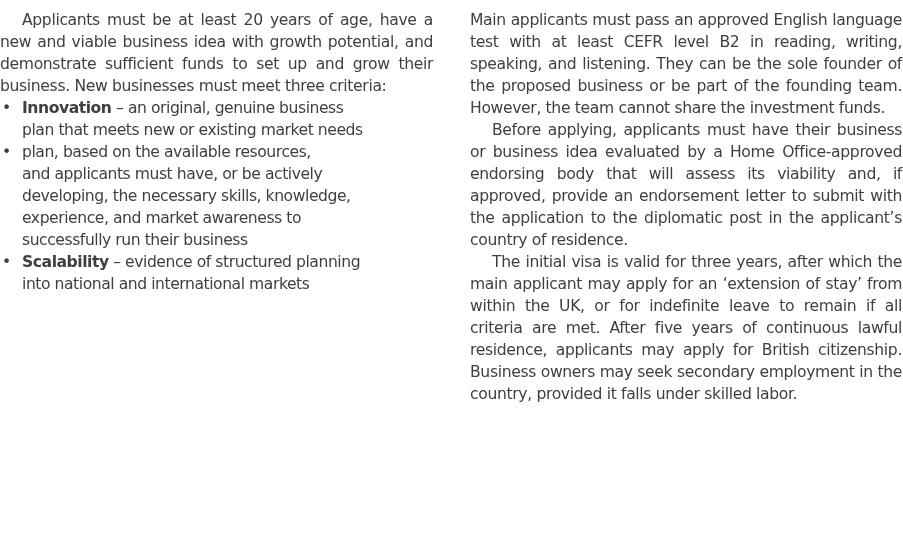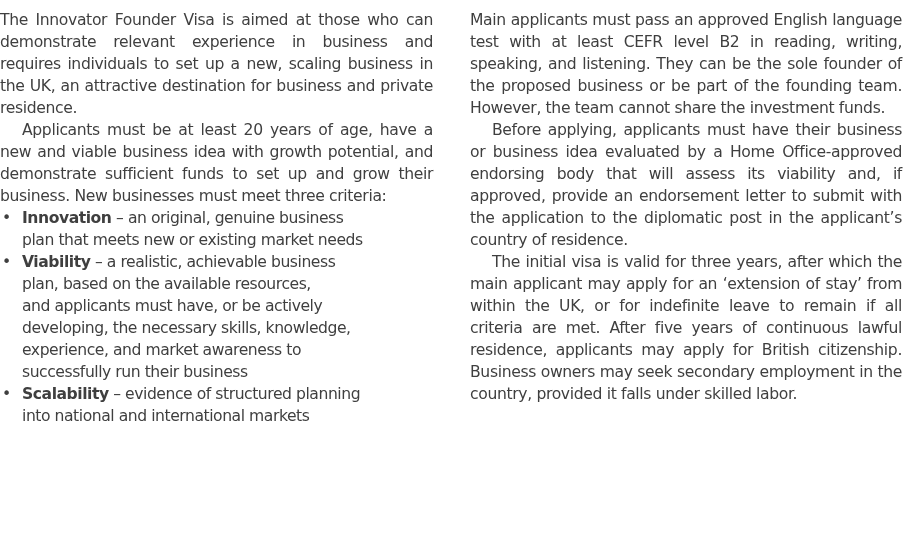--- a/index.html
+++ b/index.html
@@ -58,31 +58,29 @@
       font-weight: bold;
     }
     .line {
       display: block;
     }
   </style>
 </head>
 <body>
 
 <div class="col col-left">
-  <p>The Innovator Founder Visa is aimed at those who can demonstrate relevant experience in business and requires individuals to set up a new, scaling business in the UK, an attractive destination for business and private residence.</p>
   <p class="indent">Applicants must be at least 20 years of age, have a new and viable business idea with growth potential, and demonstrate sufficient funds to set up and grow their business. New businesses must meet three criteria:</p>
   <ul class="criteria">
     <li>
       <span class="bullet">•</span>
       <span class="line"><span class="term">Innovation</span><span> – </span><span>an original, genuine business</span></span>
       <span class="line">plan that meets new or existing market needs</span>
     </li>
     <li>
       <span class="bullet">•</span>
-      <span class="line"><span class="term">Viability</span><span> – </span><span>a realistic, achievable business</span></span>
       <span class="line">plan, based on the available resources,</span>
       <span class="line">and applicants must have, or be actively</span>
       <span class="line">developing, the necessary skills, knowledge,</span>
       <span class="line">experience, and market awareness to</span>
       <span class="line">successfully run their business</span>
     </li>
     <li>
       <span class="bullet">•</span>
       <span class="line"><span class="term">Scalability</span><span> – </span><span>evidence of structured planning</span></span>
       <span class="line">into national and international markets</span>

